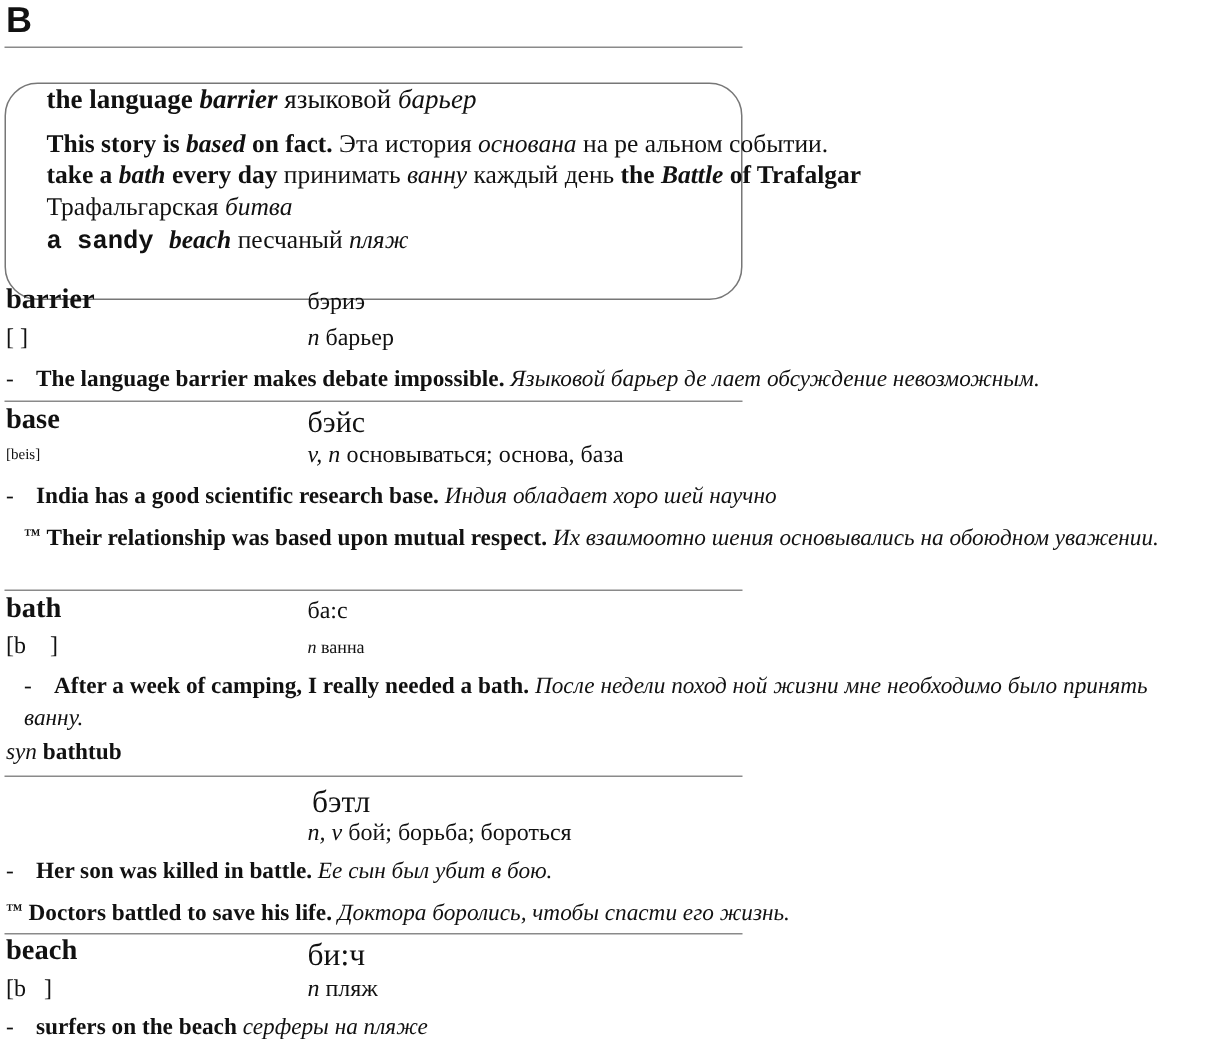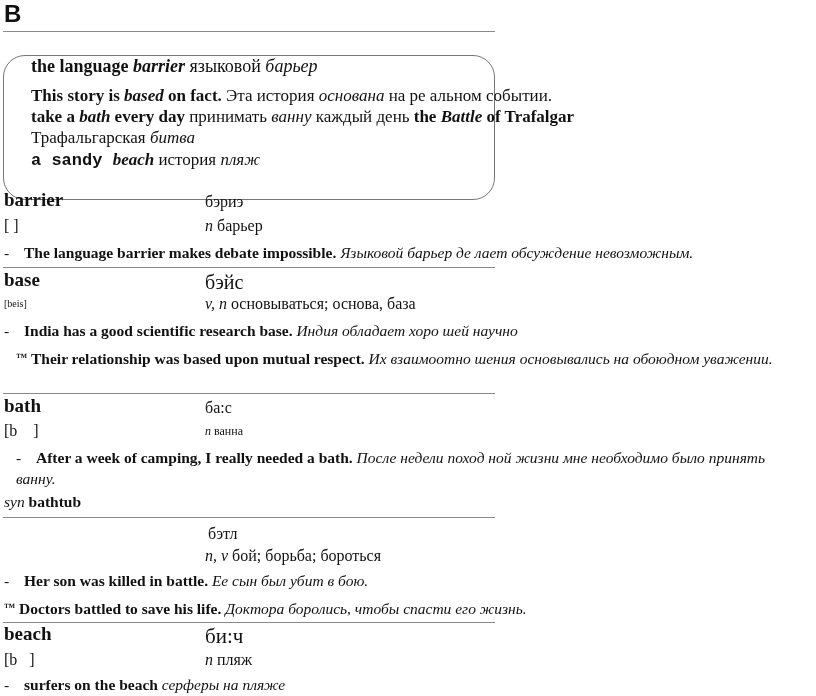--- a/index.html
+++ b/index.html
@@ -21,21 +21,21 @@
 
 <div class="letter">B</div>
 <div class="rule" style="left:3px; top:31px; width:492px;"></div>
 
 <div class="box"></div>
 <div id="intro-lines">
     <div class="line" style="left: 31px; top: 56px; font-size: 18px;"><span style="white-space: pre; font-weight: bold;">the language </span><span style="white-space: pre; font-weight: bold; font-style: italic;">barrier</span><span style="white-space: pre;"> языковой </span><span style="white-space: pre; font-style: italic;">барьер</span></div>
     <div class="line" style="left: 31px; top: 86px; font-size: 17px;"><span style="white-space: pre; font-weight: bold;">This story is </span><span style="white-space: pre; font-weight: bold; font-style: italic;">based</span><span style="white-space: pre; font-weight: bold;"> on fact.</span><span style="white-space: pre;"> Эта история </span><span style="white-space: pre; font-style: italic;">основана</span><span style="white-space: pre;"> на ре альном событии.</span></div>
     <div class="line" style="left: 31px; top: 107px; font-size: 17px;"><span style="white-space: pre; font-weight: bold;">take a </span><span style="white-space: pre; font-weight: bold; font-style: italic;">bath</span><span style="white-space: pre; font-weight: bold;"> every day</span><span style="white-space: pre;"> принимать </span><span style="white-space: pre; font-style: italic;">ванну</span><span style="white-space: pre;"> каждый день </span><span style="white-space: pre; font-weight: bold;">the </span><span style="white-space: pre; font-weight: bold; font-style: italic;">Battle</span><span style="white-space: pre; font-weight: bold;"> of Trafalgar</span></div>
     <div class="line" style="left: 31px; top: 128px; font-size: 17px;"><span style="white-space: pre;">Трафальгарская </span><span style="white-space: pre; font-style: italic;">битва</span></div>
-    <div class="line" style="left: 31px; top: 150px; font-size: 17px;"><span style="white-space: pre; font-weight: bold; font-family: Liberation Mono, monospace;">a sandy </span><span style="white-space: pre; font-weight: bold; font-style: italic;">beach</span><span style="white-space: pre;"> история </span><span style="white-space: pre; font-style: italic;">пляж</span></div>
+    <div class="line" style="left: 31px; top: 150px; font-size: 17px;"><span style="white-space: pre; font-weight: bold; font-family: Liberation Mono, monospace;">a sandy </span><span style="white-space: pre; font-weight: bold; font-style: italic;">beach</span><span style="white-space: pre;"> песчаный </span><span style="white-space: pre; font-style: italic;">пляж</span></div>
   </div>
 
 <div class="line head" style="left:4px; top:190px;">barrier</div>
 <div class="line" style="left:205px; top:192px; font-size:16px;"><span>бэриэ</span></div>
 <div class="line" style="left:4px; top:216px; font-size:16px;">[          ]</div>
 <div class="line" style="left:205px; top:216px; font-size:16px;"><span class="i">n</span> <span>барьер</span></div>
 <div class="line ex" style="left:4px; top:243px;"><span class="dash">-</span><span class="b">The language barrier makes debate impossible.</span> <span class="i">Языковой барьер де лает обсуждение невозможным.</span></div>
 <div class="rule" style="left:3px; top:267px; width:492px;"></div>
 
 <div class="line head" style="left:4px; top:270px;">base</div>
@@ -47,21 +47,21 @@
 <div class="rule" style="left:3px; top:393px; width:492px;"></div>
 
 <div class="line head" style="left:4px; top:396px;">bath</div>
 <div class="line" style="left:205px; top:398px; font-size:16px;">ба:с</div>
 <div class="line" style="left:4px; top:421px; font-size:16px; white-space:pre;">[b    ]</div>
 <div class="line" style="left:205px; top:421px; font-size:12px;"><span class="i">n</span> <span>ванна</span></div>
 <div class="wrap" style="top:447px;"><span class="dash">-</span><span class="b">After a week of camping, I really needed a bath.</span> <span class="i">После недели поход ной жизни мне необходимо было принять ванну.</span></div>
 <div class="line" style="left:4px; top:492px; font-size:15.5px;"><span class="i">syn</span> <span class="b">bathtub</span></div>
 <div class="rule" style="left:3px; top:517px; width:492px;"></div>
 
-<div class="line" style="left:208px; top:524px; font-size:16px;">бэтл</div>
+<div class="line" style="left:208px; top:524px; font-size:21px;">бэтл</div>
 <div class="line" style="left:205px; top:546px; font-size:16px;"><span class="i">n, v</span> <span>бой; борьба; бороться</span></div>
 <div class="line ex" style="left:4px; top:571px;"><span class="dash">-</span><span class="b">Her son was killed in battle.</span> <span class="i">Ее сын был убит в бою.</span></div>
 <div class="line ex" style="left:4px; top:597px;"><span class="mark">™</span><span class="b">Doctors battled to save his life.</span> <span class="i">Доктора боролись, чтобы спасти его жизнь.</span></div>
 <div class="rule" style="left:3px; top:622px; width:492px;"></div>
 
 <div class="line head" style="left:4px; top:624px;">beach</div>
 <div class="line" style="left:205px; top:626px; font-size:21px;">би:ч</div>
 <div class="line" style="left:4px; top:650px; font-size:16px; white-space:pre;">[b   ]</div>
 <div class="line" style="left:205px; top:650px; font-size:16px;"><span class="i">n</span> <span>пляж</span></div>
 <div class="line ex" style="left:4px; top:675px;"><span class="dash">-</span><span class="b">surfers on the beach</span> <span class="i">серферы на пляже</span></div>

